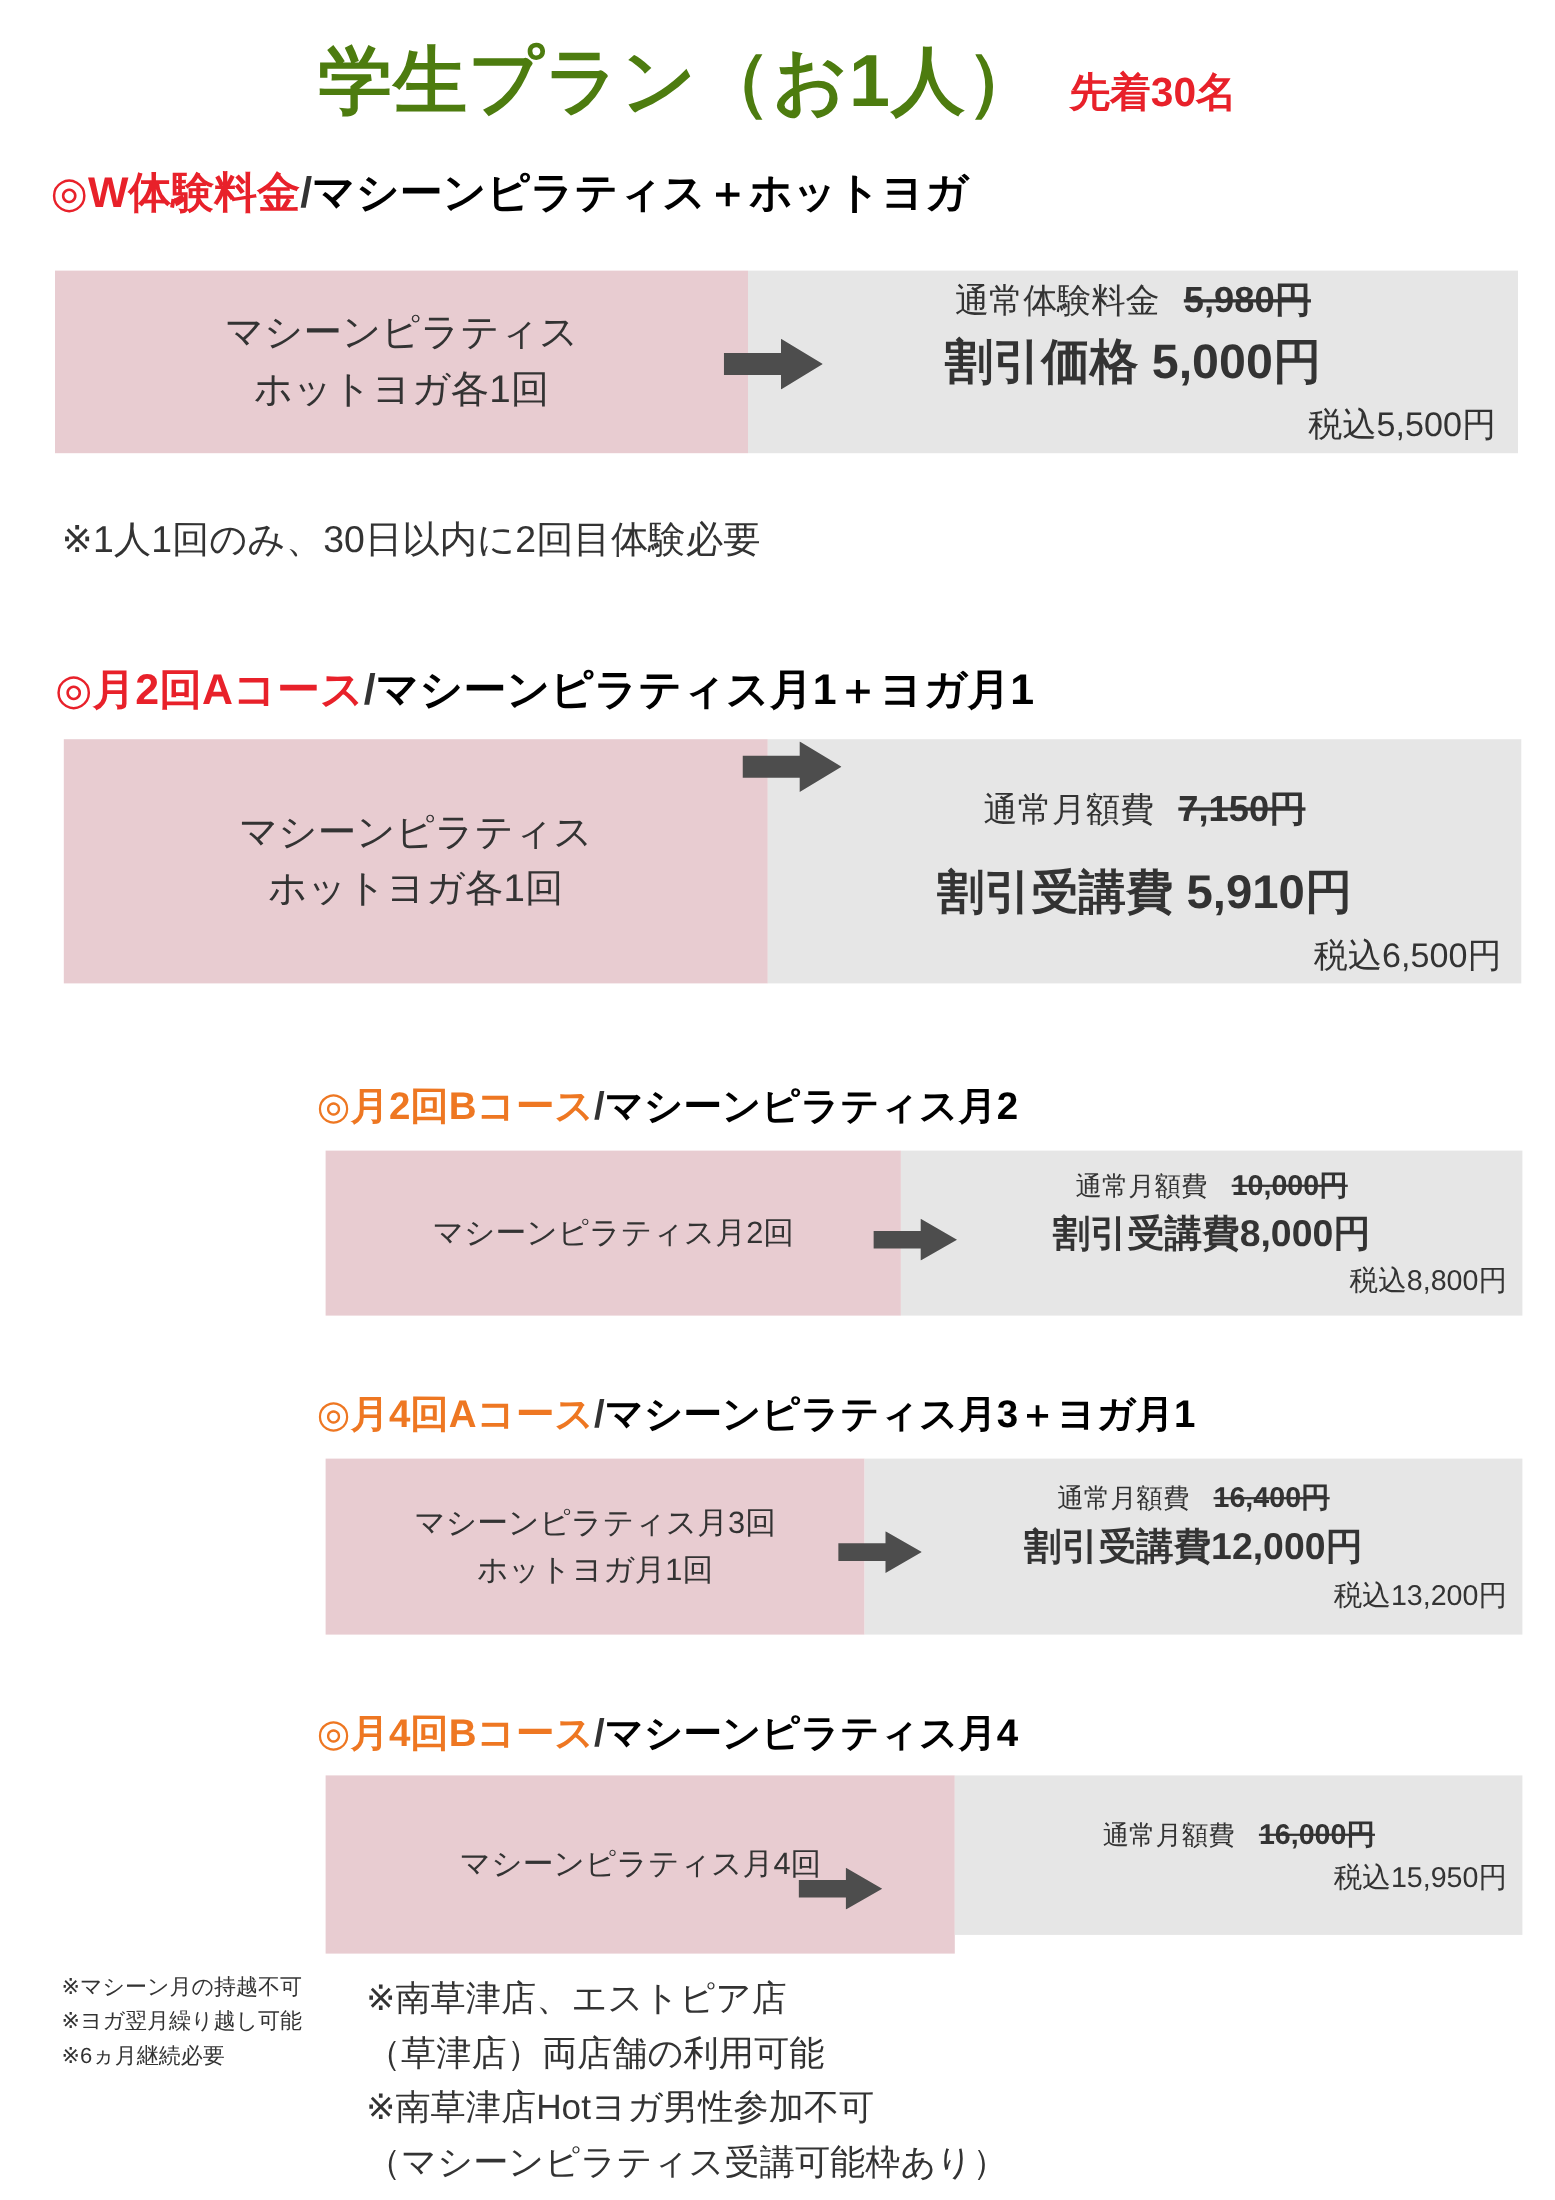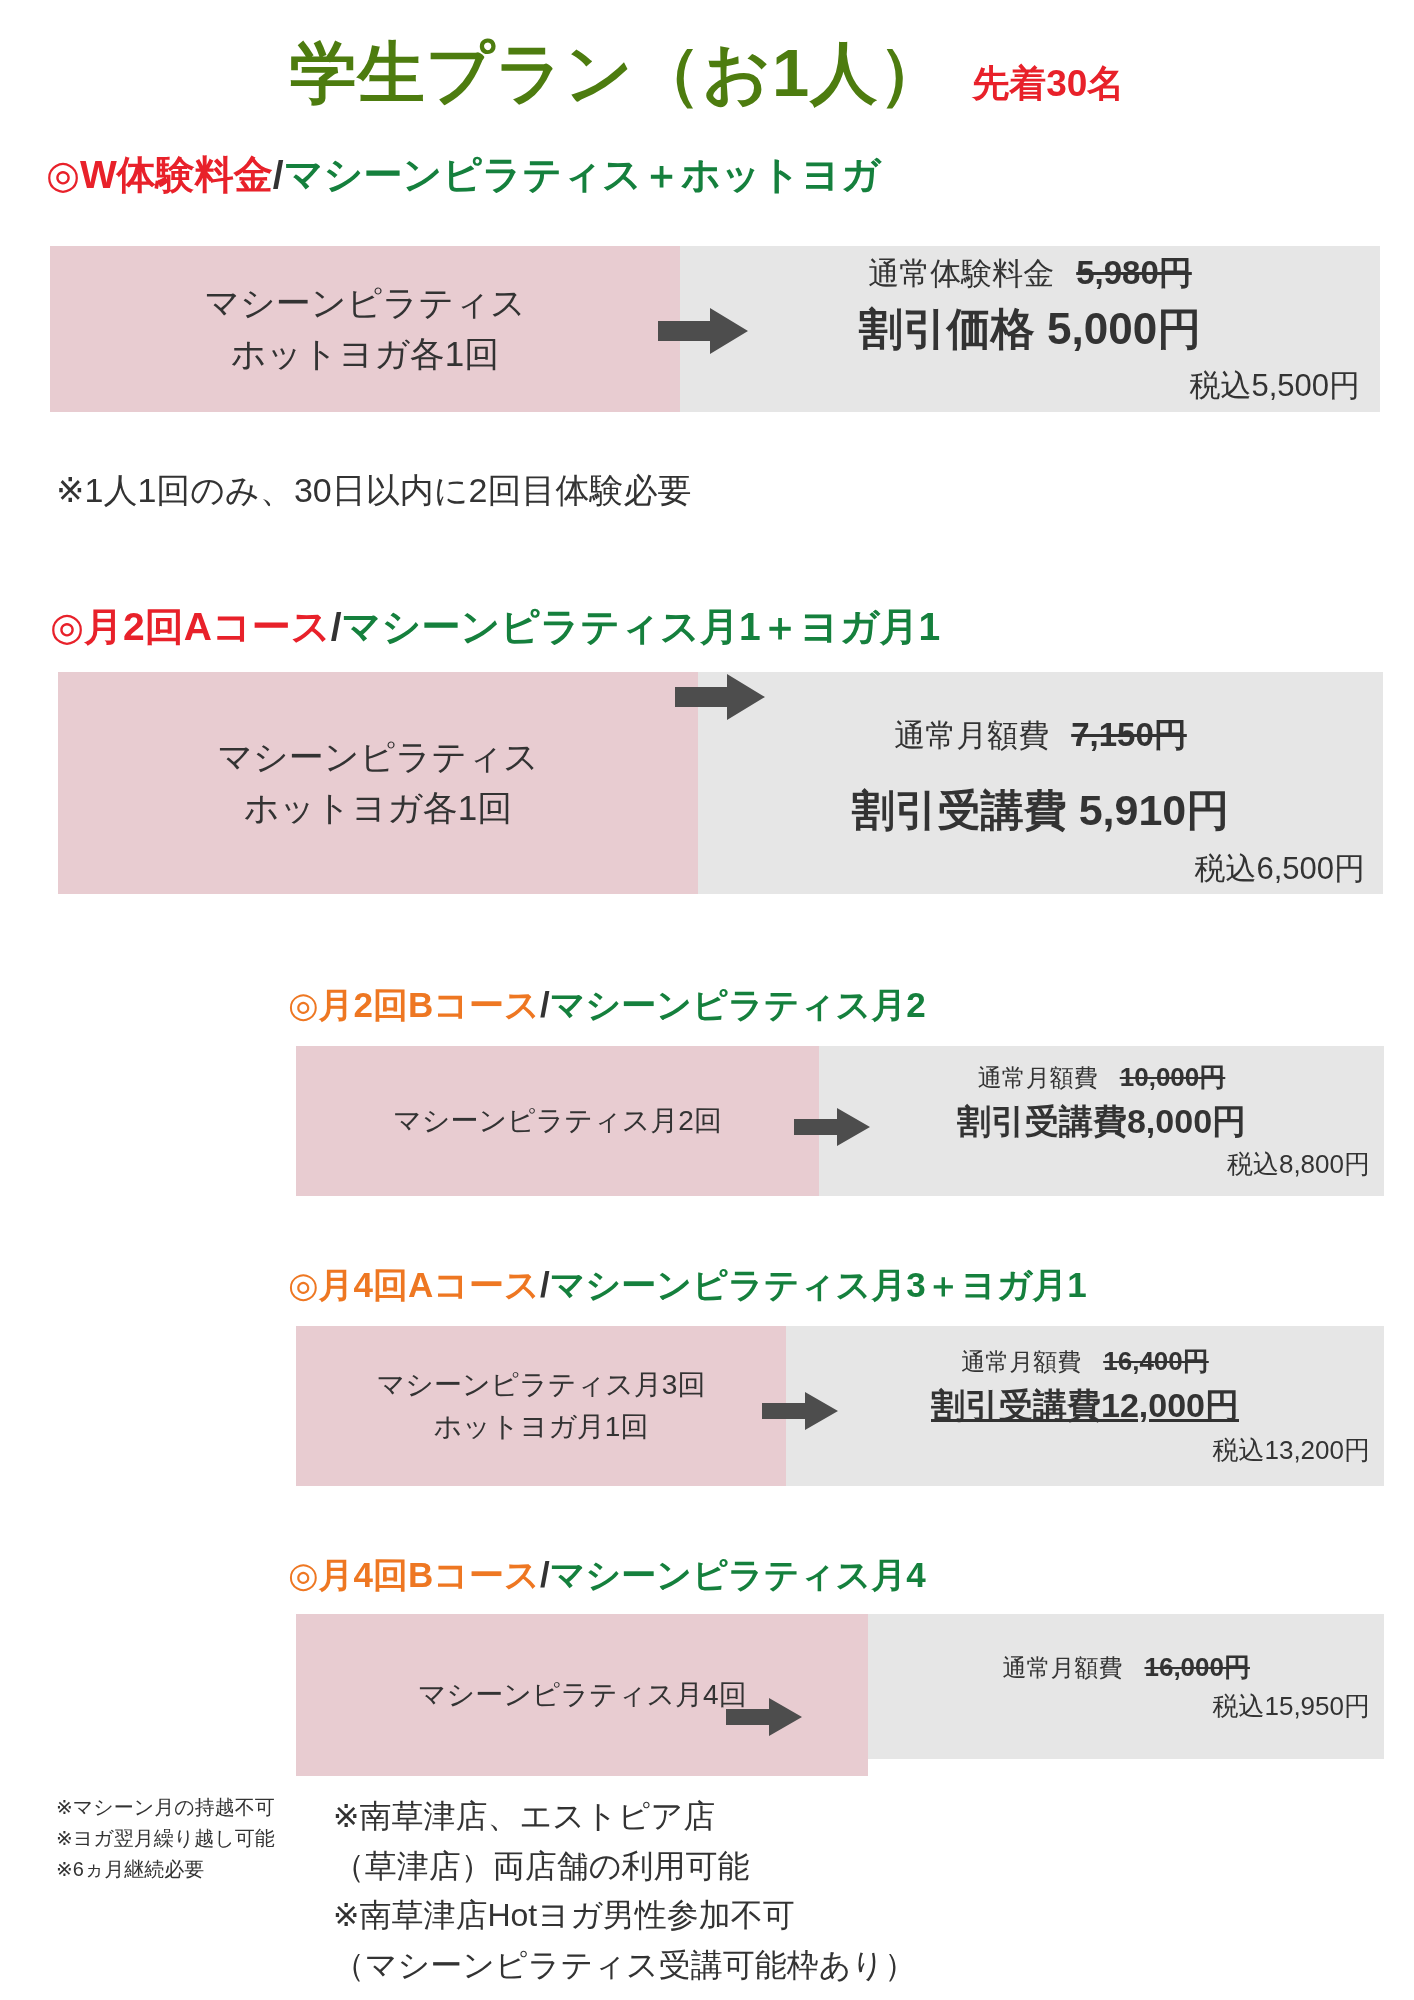--- a/index.html
+++ b/index.html
@@ -48,21 +48,21 @@
   .sec-head {
     display: flex;
     align-items: baseline;
     white-space: nowrap;
     font-size: 39px;
     font-weight: bold;
   }
   .sec-head .hl-red { color: #e8212a; }
   .sec-head .hl-orange { color: #ee7722; }
   .sec-head .sep { color: #333333; font-weight: bold; }
-  .sec-head .rest { color: #15803d; text-align: right; }
+  .sec-head .rest { color: #000000; text-align: right; }
 
   
   .row {
     position: relative;
     display: flex;
     align-items: stretch;
   }
   .box-left {
     background: #e8ccd1;
     display: flex;
@@ -216,21 +216,21 @@
   <div class="row" style="position:absolute; left:296px; top:1326px; width:1088px; height:160px;">
     <div class="box-left" style="width:490px; height:160px; font-size:28px; line-height:1.5;">
       <div>マシーンピラティス月3回</div>
       <div>ホットヨガ月1回</div>
     </div>
     <div class="box-right" style="width:598px; height:160px; padding:8px 14px;">
       <div class="price-line1" style="font-size:24px;">
         <span>通常月額費</span>
         <span class="strike" style="font-size:26px;">16,400円</span>
       </div>
-      <div class="price-line2" style="font-size:34px; margin-top:4px;text-decoration:underline;">割引受講費12,000円</div>
+      <div class="price-line2" style="font-size:34px; margin-top:4px;">割引受講費12,000円</div>
       <div class="price-line3" style="font-size:26px; margin-top:4px;">税込13,200円</div>
     </div>
     <div class="arrow" style="left:466px; top:66px;">
       <svg width="76" height="38" viewBox="0 0 76 38">
         <polygon points="0,11 43,11 43,0 76,19 43,38 43,27 0,27" fill="#4d4d4d"></polygon>
       </svg>
     </div>
   </div>
 
   <div class="sec-head" style="position:absolute; left:288px; top:1552px; font-size:35px;">

